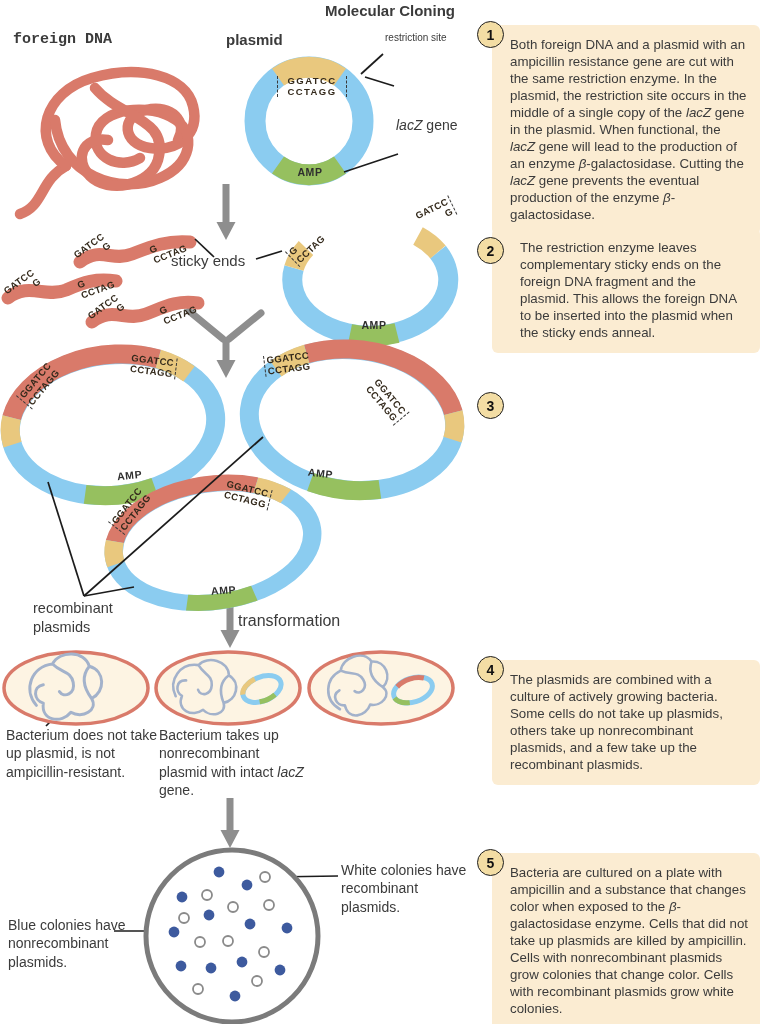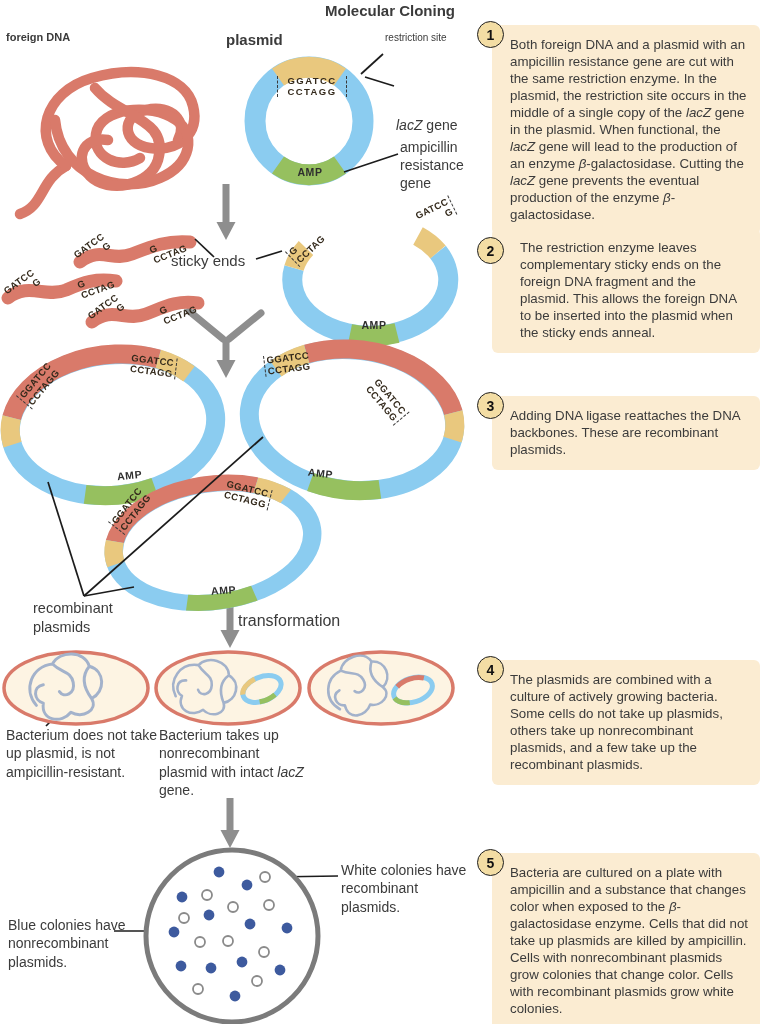--- a/index.html
+++ b/index.html
@@ -157,25 +157,24 @@
           <circle cx="200" cy="942" r="5" class="whitecol"></circle>
           <circle cx="228" cy="941" r="5" class="whitecol"></circle>
           <circle cx="264" cy="952" r="5" class="whitecol"></circle>
           <circle cx="257" cy="981" r="5" class="whitecol"></circle>
           <circle cx="198" cy="989" r="5" class="whitecol"></circle>
         </g>
     </g>
   </svg>
 
   <div class="lbl title" style="left:290px;top:1px;width:200px;">Molecular Cloning</div>
-  <div class="lbl b" style="left:6px;top:30px;font-size:11px;">foreign DNA</div>
+  <div class="lbl b" style="left:13px;top:30px;font-size:15px;font-family:Liberation Mono, monospace;">foreign DNA</div>
   <div class="lbl b" style="left:226px;top:30px;font-size:15px;">plasmid</div>
   <div class="lbl" style="left:385px;top:31px;width:78px;font-size:10px;">restriction site</div>
   <div class="lbl" style="left:396px;top:80px;font-size:14px;margin-top:36px;"><i>lacZ</i> gene</div>
-  <div class="lbl" style="left:400px;top:138px;width:82px;font-size:14px;">ampicillin resistance gene</div>
   <div class="lbl" style="left:171px;top:251px;font-size:15px;">sticky ends</div>
   <div class="lbl" style="left:33px;top:599px;width:115px;font-size:14.5px;">recombinant plasmids</div>
   <div class="lbl" style="left:238px;top:611px;font-size:16px;">transformation</div>
   <div class="lbl cap" style="left:6px;top:726px;width:152px;">Bacterium does not take up plasmid, is not ampicillin-resistant.</div>
   <div class="lbl cap" style="left:159px;top:726px;width:148px;">Bacterium takes up nonrecombinant plasmid with intact <i>lacZ</i> gene.</div>
   <div class="lbl cap" style="left:341px;top:861px;width:132px;">White colonies have recombinant plasmids.</div>
   <div class="lbl cap" style="left:8px;top:916px;width:128px;">Blue colonies have nonrecombinant plasmids.</div>
 
   <div class="amp" style="left:296px;top:166px;width:28px;text-align:center;">AMP</div>
   <div class="amp" style="left:358px;top:319px;width:32px;text-align:center;">AMP</div>
@@ -250,21 +249,20 @@
   <div class="step-box" style="top:25px;">Both foreign DNA and a plasmid with an ampicillin resistance gene are cut with the same restriction enzyme. In the plasmid, the restriction site occurs in the middle of a single copy of the <i>lacZ</i> gene in the plasmid. When functional, the <i>lacZ</i> gene will lead to the production of an enzyme <i>β</i>-galactosidase. Cutting the <i>lacZ</i> gene prevents the eventual production of the enzyme <i>β</i>-galactosidase.</div>
 
   <div class="step-badge" style="top:237px;">
       <span>2</span>
     </div>
   <div class="step-box" style="top:228px;padding-left:28px;">The restriction enzyme leaves complementary sticky ends on the foreign DNA fragment and the plasmid. This allows the foreign DNA to be inserted into the plasmid when the sticky ends anneal.</div>
 
   <div class="step-badge" style="top:392px;">
       <span>3</span>
     </div>
-  <div class="step-box" style="top:396px;">Adding DNA ligase reattaches the DNA backbones. These are recombinant plasmids.</div>
 
   <div class="step-badge" style="top:656px;">
       <span>4</span>
     </div>
   <div class="step-box" style="top:660px;">The plasmids are combined with a culture of actively growing bacteria. Some cells do not take up plasmids, others take up nonrecombinant plasmids, and a few take up the recombinant plasmids.</div>
 
   <div class="step-badge" style="top:849px;">
       <span>5</span>
     </div>
   <div class="step-box" style="top:853px;">Bacteria are cultured on a plate with ampicillin and a substance that changes color when exposed to the <i>β</i>-galactosidase enzyme. Cells that did not take up plasmids are killed by ampicillin. Cells with nonrecombinant plasmids grow colonies that change color. Cells with recombinant plasmids grow white colonies.</div>

